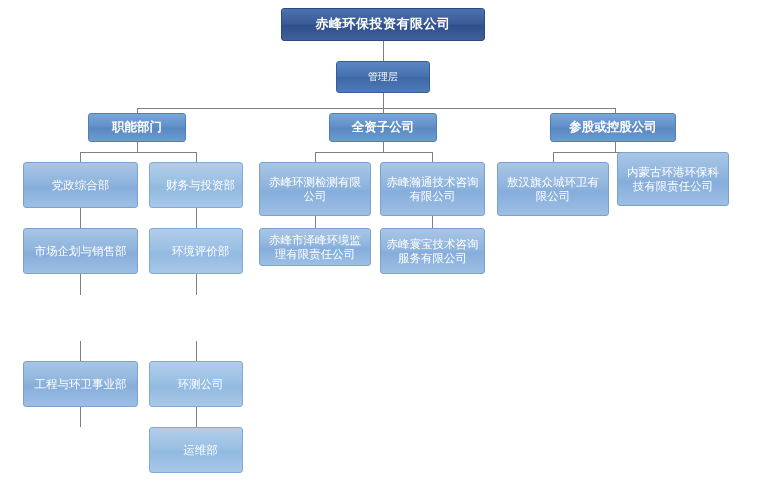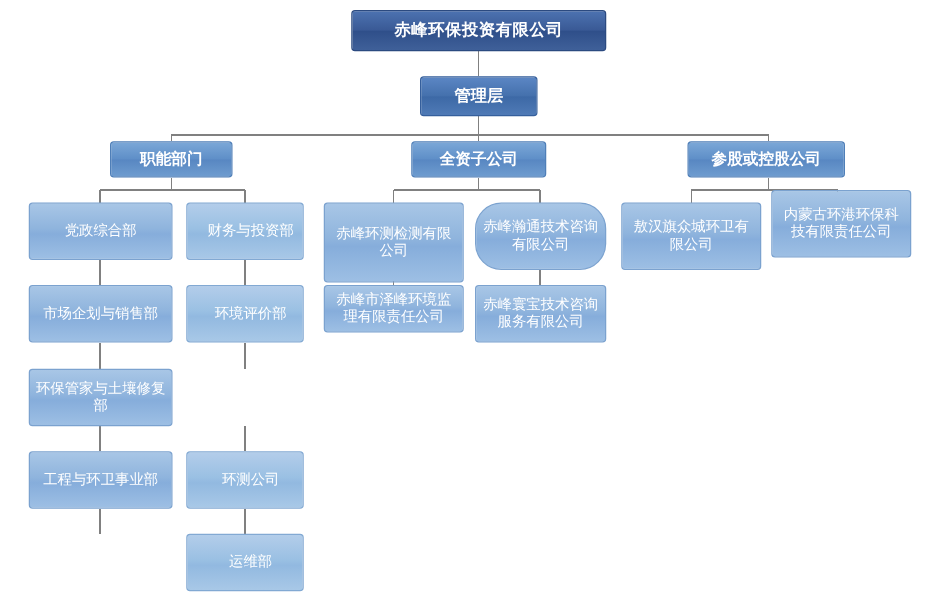--- a/index.html
+++ b/index.html
@@ -53,22 +53,22 @@
     border: 1px solid #2b4a80;
     font-size: 13px;
     font-weight: bold;
     letter-spacing: 0.5px;
     justify-content: center;
   }
   
   .n-mgmt {
     background: linear-gradient(to bottom, #5b86c4 0%, #4571ad 48%, #3d69a6 52%, #4f7ab6 100%);
     border: 1px solid #355f9c;
-    font-size: 13px;
-    font-weight: bold;
+    font-size: 10px;
+    font-weight: normal;
   }
   
   .n-group {
     background: linear-gradient(to bottom, #7ba7d7 0%, #5f8fc8 48%, #5887c2 52%, #6e9ccf 100%);
     border: 1px solid #4f7fb8;
     font-size: 12.5px;
     font-weight: bold;
   }
   
   .n-leaf {
@@ -148,48 +148,45 @@
   <div class="node n-group" style="left:550px; top:113px; width:126px; height:29px;">
     <span>参股或控股公司</span>
   </div>
 
   <div class="node n-leaf" style="left:23px; top:162px; width:115px; height:46px;">
     <span>党政综合部</span>
   </div>
   <div class="node n-leaf" style="left:23px; top:228px; width:115px; height:46px;">
     <span>市场企划与销售部</span>
   </div>
-  <div class="node n-leaf" style="left:23px; top:295px; width:115px; height:46px;">
-    <span>环保管家与土壤修复部</span>
-  </div>
   <div class="node n-leaf" style="left:23px; top:361px; width:115px; height:46px;">
     <span>工程与环卫事业部</span>
   </div>
 
   <div class="node n-leaf2" style="left:149px; top:162px; width:94px; height:46px;">
     <span>财务与投资部</span>
   </div>
   <div class="node n-leaf2" style="left:149px; top:228px; width:94px; height:46px;">
     <span>环境评价部</span>
   </div>
   <div class="node n-leaf2" style="left:149px; top:361px; width:94px; height:46px;">
     <span>环测公司</span>
   </div>
   <div class="node n-leaf2" style="left:149px; top:427px; width:94px; height:46px;">
     <span>运维部</span>
   </div>
 
-  <div class="node n-leaf" style="left:259px; top:162px; width:112px; height:64px;">
+  <div class="node n-leaf" style="left:259px; top:162px; width:112px; height:54px;">
     <span>赤峰环测检测有限公司</span>
   </div>
   <div class="node n-leaf" style="left:259px; top:228px; width:112px; height:38px;">
     <span>赤峰市泽峰环境监理有限责任公司</span>
   </div>
 
-  <div class="node n-leaf" style="left:380px; top:162px; width:105px; height:54px;border-radius:21px;">
+  <div class="node n-leaf" style="left:380px; top:162px; width:105px; height:54px;">
     <span>赤峰瀚通技术咨询有限公司</span>
   </div>
   <div class="node n-leaf" style="left:497px; top:162px; width:112px; height:54px;">
     <span>敖汉旗众城环卫有限公司</span>
   </div>
 
   <div class="node n-leaf" style="left:380px; top:228px; width:105px; height:46px;">
     <span>赤峰寰宝技术咨询服务有限公司</span>
   </div>
   <div class="node n-leaf" style="left:617px; top:152px; width:112px; height:54px;">

